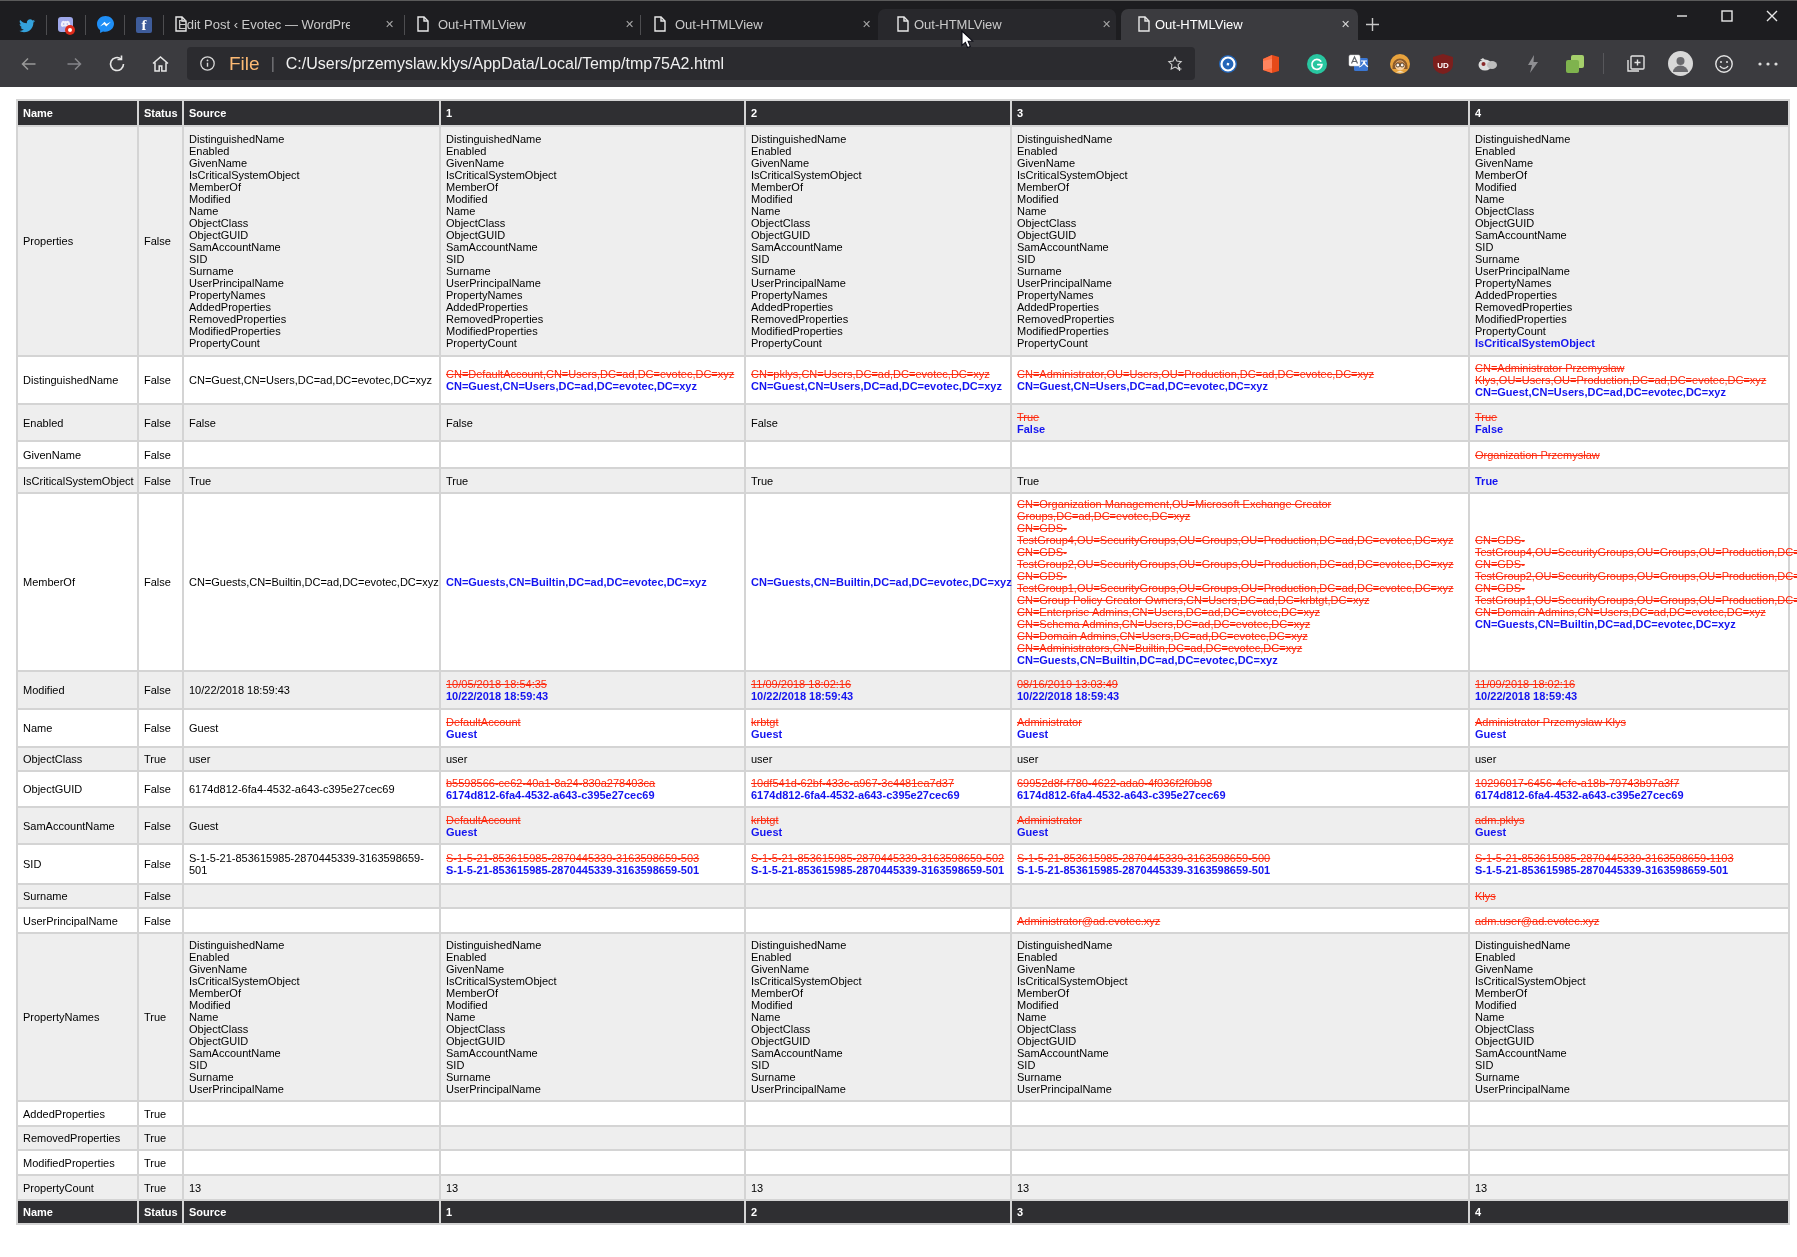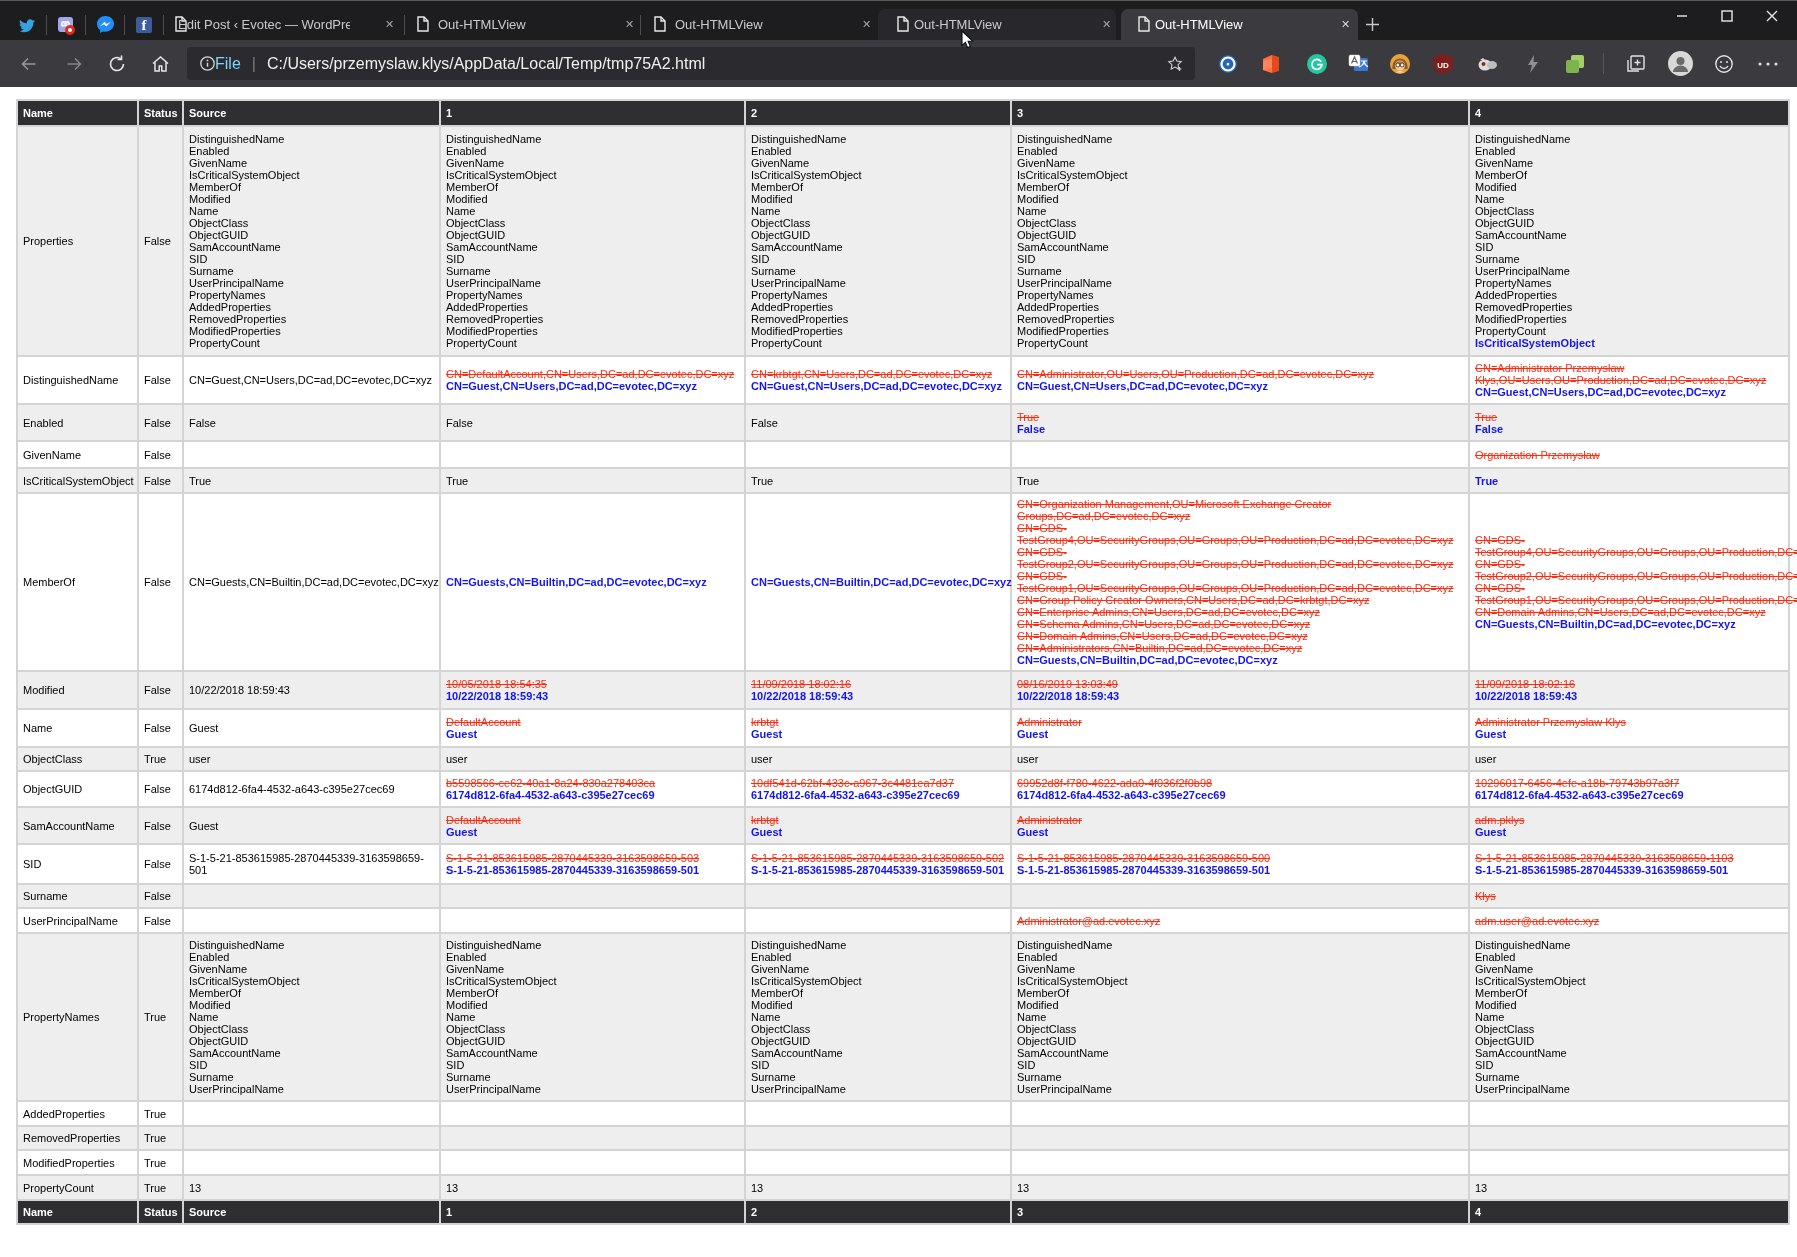--- a/index.html
+++ b/index.html
@@ -7,21 +7,21 @@
 #toolbar{position:relative;height:47px;background:#3b3b3f}
 .sep{position:absolute;top:14px;width:1px;height:20px;background:#4d4d50}
 .pin{position:absolute;top:17px}
 .tab{position:absolute;top:8px;height:31px;border-radius:7px 7px 0 0;display:flex;align-items:center;font-size:13px;color:#cacaca}
 .tab .ttl{margin-left:8px;white-space:nowrap;overflow:hidden}
 .tab .x{color:#a6a6a6;font-size:11px;position:absolute;top:9px}
 .tabhover{background:#28282c}
 .tabactive{background:#3b3b3f;color:#fff}
 .docicon{display:inline-block}
 #addr{position:absolute;left:187px;top:7px;width:1008px;height:33px;background:#2b2b2f;border-radius:4px;color:#fff;display:flex;align-items:center}
-#addr .file{font-size:16px;color:#7dd3fc}
+#addr .file{font-size:19px;margin-left:14px;color:#fdba74}
 #addr .pipe{color:#7a7a7e;margin:0 11px;font-size:16px}
 #addr .url{font-size:16px;color:#f0f0f0;letter-spacing:0}
 .navg{position:absolute;top:50%;transform:translateY(-50%)}
 .wbtn{position:absolute;top:0;color:#e8e8e8}
 table{border-collapse:collapse;table-layout:fixed;margin:12px 0 12px 16px;width:1772px;font-size:11px;line-height:12px;color:#000}
 col.c0{width:121px}col.c1{width:45px}col.c2{width:257px}col.c3{width:305px}col.c4{width:266px}col.c5{width:458px}col.c6{width:320px}
 th{background:#2f2f32;color:#fff;text-align:left;font-size:11px;line-height:12px;padding:5px 5px;border:2px solid #d4d4d4;font-weight:bold}
 td{border:2px solid #d4d4d4;padding:5px 5px;vertical-align:middle;overflow:visible}
 tr.odd td{background:#eee}
 tr.even td{background:#fff}
@@ -341,21 +341,21 @@
         <td>DistinguishedName</td>
         <td>False</td>
         <td>
           <div class="l">CN=Guest,CN=Users,DC=ad,DC=evotec,DC=xyz</div>
         </td>
         <td>
           <div class="l r">CN=DefaultAccount,CN=Users,DC=ad,DC=evotec,DC=xyz</div>
           <div class="l b">CN=Guest,CN=Users,DC=ad,DC=evotec,DC=xyz</div>
         </td>
         <td>
-          <div class="l r">CN=krbtgt,CN=Users,DC=ad,DC=evotec,DC=xyz</div>
+          <div class="l r">CN=pklys,CN=Users,DC=ad,DC=evotec,DC=xyz</div>
           <div class="l b">CN=Guest,CN=Users,DC=ad,DC=evotec,DC=xyz</div>
         </td>
         <td>
           <div class="l r">CN=Administrator,OU=Users,OU=Production,DC=ad,DC=evotec,DC=xyz</div>
           <div class="l b">CN=Guest,CN=Users,DC=ad,DC=evotec,DC=xyz</div>
         </td>
         <td>
           <div class="l r">CN=Administrator Przemysław</div>
           <div class="l r">Kłys,OU=Users,OU=Production,DC=ad,DC=evotec,DC=xyz</div>
           <div class="l b">CN=Guest,CN=Users,DC=ad,DC=evotec,DC=xyz</div>

